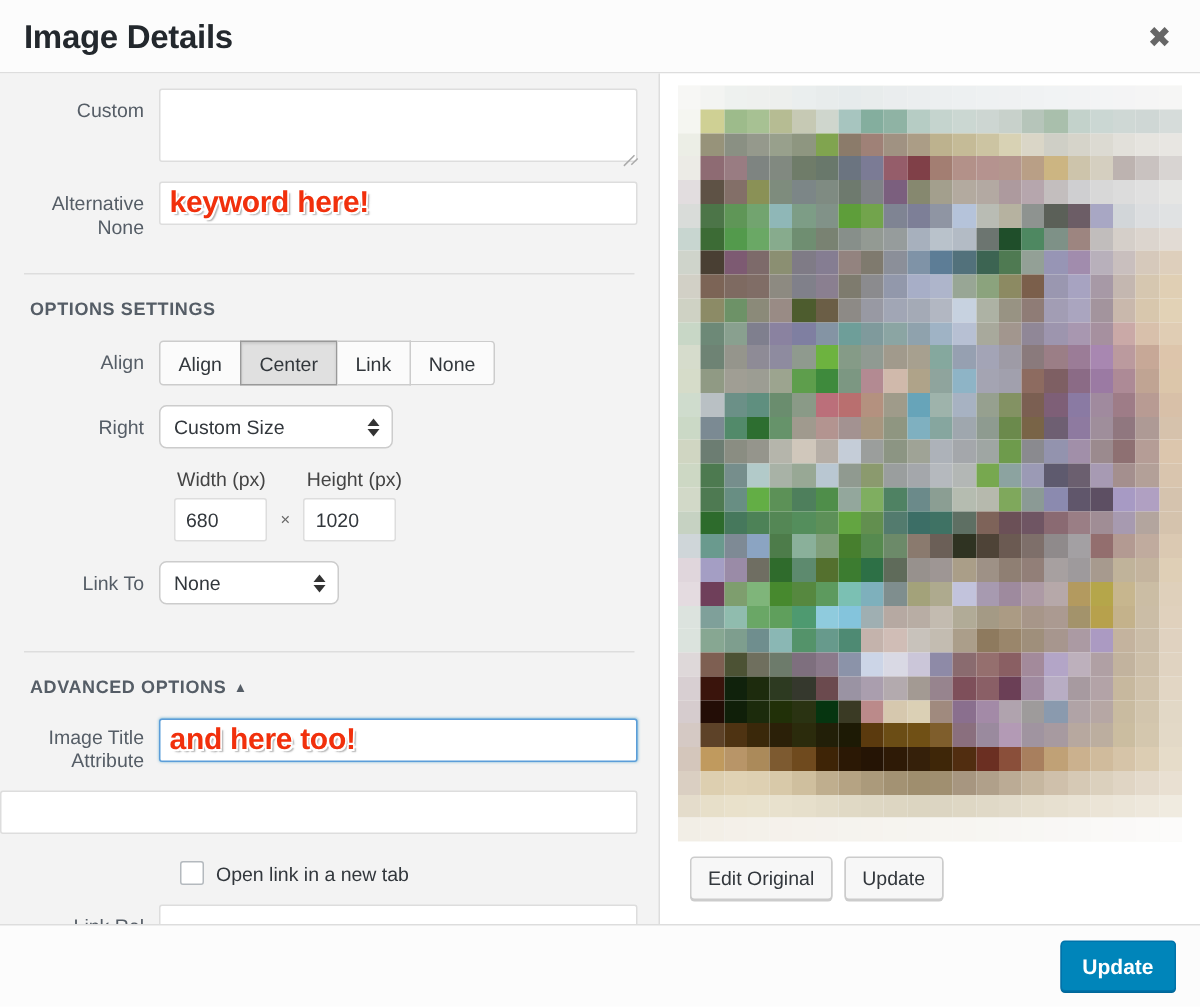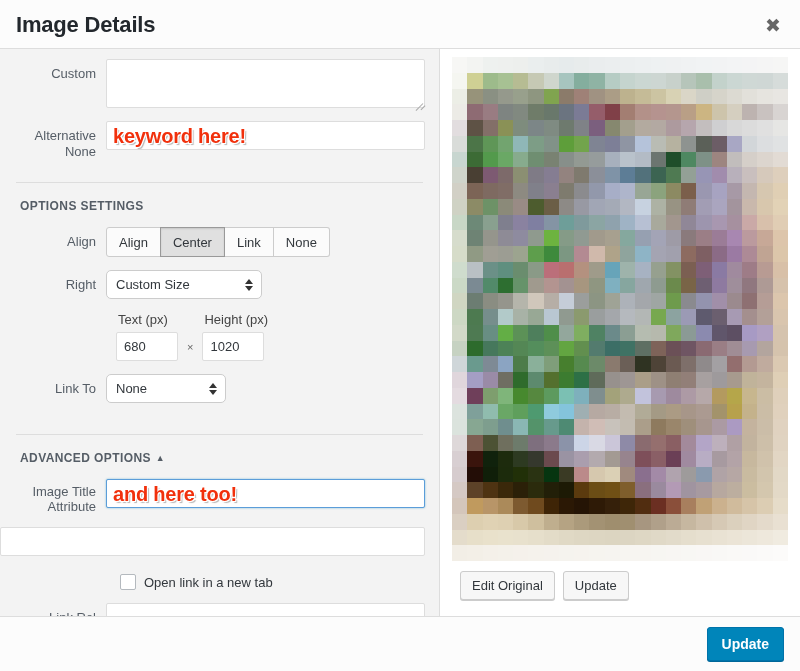--- a/index.html
+++ b/index.html
@@ -441,21 +441,21 @@
               <span class="arrows">
                   <b class="up"></b>
                   <b class="dn"></b>
                 </span>
             </div>
           </div>
         </div>
 
         <div class="size-row">
           <div class="size-col">
-            <div class="cap">Text (px)</div>
+            <div class="cap">Width (px)</div>
             <input type="text" value="680" style="">
           </div>
           <div class="size-x">×</div>
           <div class="size-col">
             <div class="cap">Height (px)</div>
             <input type="text" value="1020" style="">
           </div>
         </div>
 
         <div class="row">

